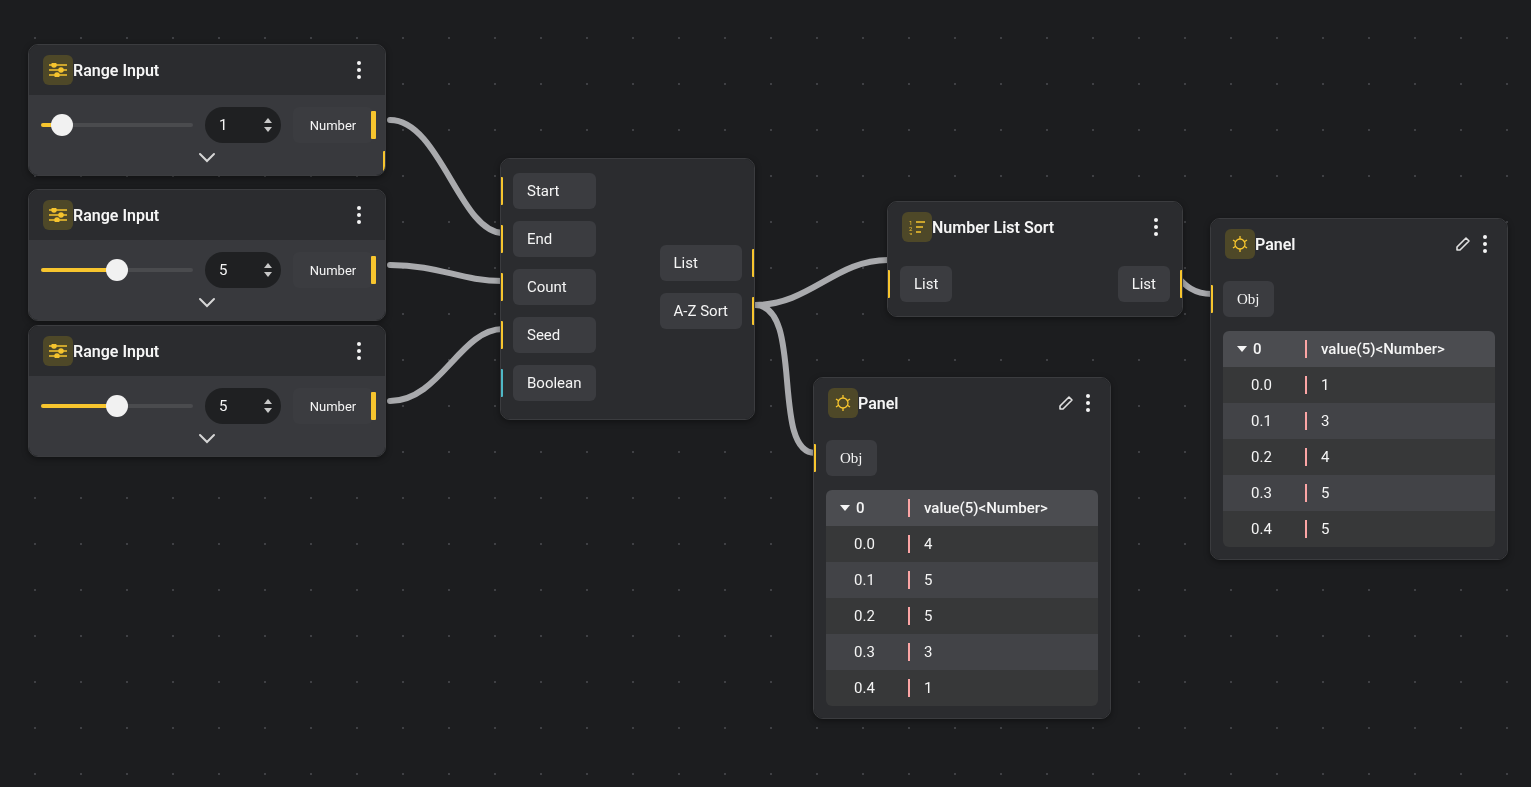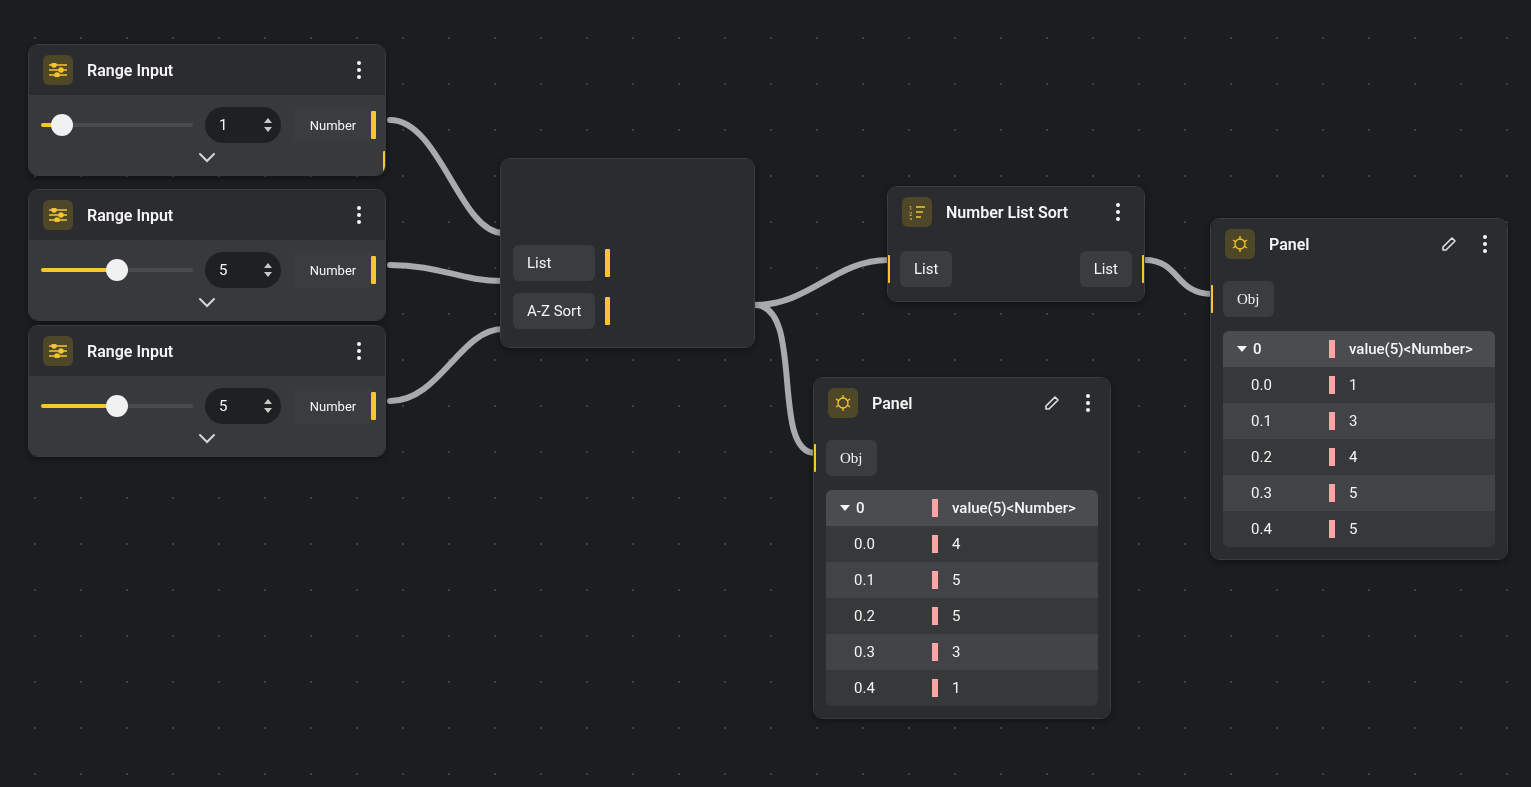--- a/index.html
+++ b/index.html
@@ -19,21 +19,21 @@
     --table-row2:#373839;
   }
   *{box-sizing:border-box;}
   html,body{margin:0;padding:0;width:1531px;height:787px;overflow:hidden;background:var(--bg);font-family:-apple-system,BlinkMacSystemFont,"Segoe UI",Roboto,sans-serif;color:var(--text);font-size:15px;}
   .canvas{position:relative;width:1531px;height:787px;background:var(--bg);}
   .dots{position:absolute;inset:0;background-image:radial-gradient(circle,#3f4044 1.5px,transparent 1.5px);background-size:46px 46px;background-position:12px 15px;}
   svg.wires{position:absolute;inset:0;pointer-events:none;}
   svg.wires path{fill:none;stroke:var(--wire);stroke-width:6;stroke-linecap:round;}
 
   .node{position:absolute;border:1px solid #3b3c3f;border-radius:10px;overflow:hidden;box-shadow:0 2px 6px rgba(0,0,0,.4);}
-  .node-head{display:flex;align-items:center;gap:14px;padding:10px 14px;background:var(--node-bg);}
+  .node-head{display:flex;align-items:center;padding:10px 14px;background:var(--node-bg);}
   .node-icon{width:30px;height:30px;border-radius:6px;display:flex;align-items:center;justify-content:center;flex-shrink:0;}
   .node-title{font-weight:600;font-size:16px;flex:1;}
   .menu-dots{width:24px;height:24px;display:flex;flex-direction:column;align-items:center;justify-content:center;gap:3px;cursor:pointer;}
   .menu-dots span{width:4px;height:4px;border-radius:50%;background:var(--text);}
   .edit-icon{width:20px;height:20px;cursor:pointer;display:flex;align-items:center;justify-content:center;}
 
   .node-body{background:var(--body-bg);padding:12px;}
   .range-row{display:flex;align-items:center;gap:12px;}
   .slider{flex:1;position:relative;height:22px;display:flex;align-items:center;}
   .track{position:absolute;left:0;right:0;height:4px;border-radius:2px;background:#4a4b4e;}
@@ -58,21 +58,21 @@
 
   .panel-body{background:var(--node-bg);padding:12px;}
   .panel-tag{display:inline-flex;height:36px;border-radius:6px;background:var(--tag-bg);align-items:center;padding:0 14px;position:relative;font-family:Liberation Serif, serif;}
 
   .data-table{margin-top:14px;border-radius:6px;overflow:hidden;}
   .dt-head,.dt-row{display:flex;height:36px;align-items:center;}
   .dt-head{background:#4b4c50;font-weight:500;}
   .dt-row.odd{background:var(--table-row2);}
   .dt-row.even{background:var(--table-row);}
   .dt-key{width:82px;padding-left:14px;display:flex;align-items:center;gap:6px;font-size:15px;}
-  .dt-val{flex:1;padding-left:14px;border-left:6px solid #fca5a5;font-size:15px;margin-left:24px;}
+  .dt-val{flex:1;padding-left:14px;border-left:2px solid #fca5a5;font-size:15px;}
   .tri{width:0;height:0;border-left:5px solid transparent;border-right:5px solid transparent;border-top:6px solid var(--text);}
 
   .sort-body{background:var(--node-bg);padding:14px 12px;display:flex;justify-content:space-between;}
 
 </style>
 </head>
 <body>
 <div class="canvas">
   <div class="dots"></div>
 
@@ -237,34 +237,56 @@
       <div class="chevron-row">
         <svg viewBox="0 0 18 12">
             <path d="M2 3 L9 10 L16 3" stroke="#d6d6d6" stroke-width="2" fill="none" stroke-linecap="round"></path>
           </svg>
       </div>
     </div>
   </div>
 
   <div class="node" style="left:500px;top:158px;width:255px;">
     <div class="rnd-body">
+      <div class="io-col">
+        <div class="io-tag">
+            <span>Start</span>
+            <div class="port-edge port-yellow" style="left:-15px;height:28px;top:4px;"></div>
+          </div>
+        <div class="io-tag">
+            <span>End</span>
+            <div class="port-edge port-yellow" style="left:-15px;height:28px;top:4px;"></div>
+          </div>
+        <div class="io-tag">
+            <span>Count</span>
+            <div class="port-edge port-yellow" style="left:-15px;height:28px;top:4px;"></div>
+          </div>
+        <div class="io-tag">
+            <span>Seed</span>
+            <div class="port-edge port-yellow" style="left:-15px;height:28px;top:4px;"></div>
+          </div>
+        <div class="io-tag">
+            <span>Boolean</span>
+            <div class="port-edge port-cyan" style="left:-15px;height:28px;top:4px;"></div>
+          </div>
+      </div>
       <div class="io-col" style="padding-top:72px;">
         <div class="io-tag">
             <span>List</span>
             <div class="port-edge port-yellow" style="right:-15px;height:28px;top:4px;"></div>
           </div>
         <div class="io-tag">
             <span>A-Z Sort</span>
             <div class="port-edge port-yellow" style="right:-15px;height:28px;top:4px;"></div>
           </div>
       </div>
     </div>
   </div>
 
-  <div class="node" style="left:887px;top:186px;width:258px;">
+  <div class="node" style="left:887px;top:201px;width:296px;">
     <div class="node-head">
       <div class="node-icon" style="background:#4e4828">
         <svg width="18" height="16" viewBox="0 0 18 16">
             <g stroke="#f7c52e" stroke-width="1.3" fill="none">
               <text x="1" y="6" fill="#f7c52e" font-size="6" stroke="none">1</text>
               <text x="1" y="12" fill="#f7c52e" font-size="6" stroke="none">2</text>
               <text x="1" y="18" fill="#f7c52e" font-size="6" stroke="none">3</text>
               <line x1="8" y1="3" x2="17" y2="3"></line>
               <line x1="8" y1="8" x2="15" y2="8"></line>
               <line x1="8" y1="13" x2="13" y2="13"></line>

